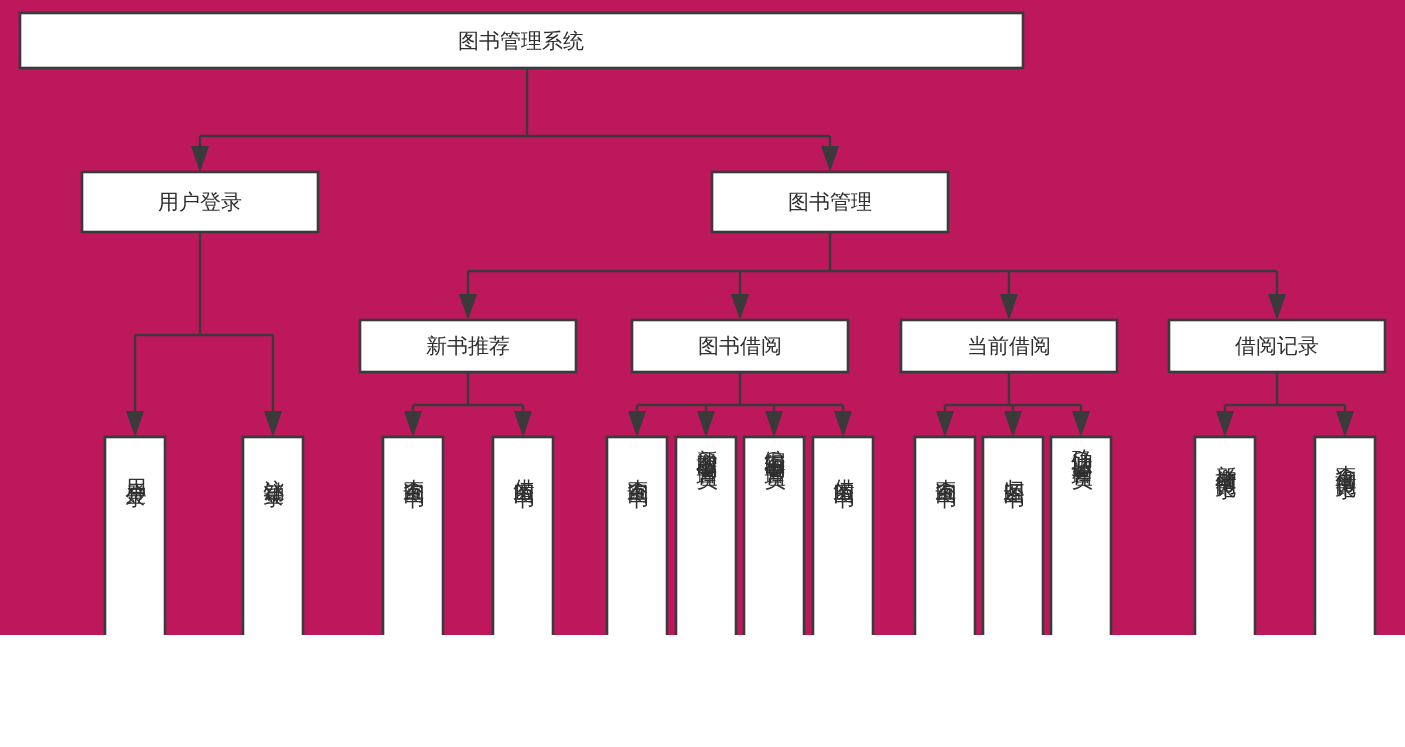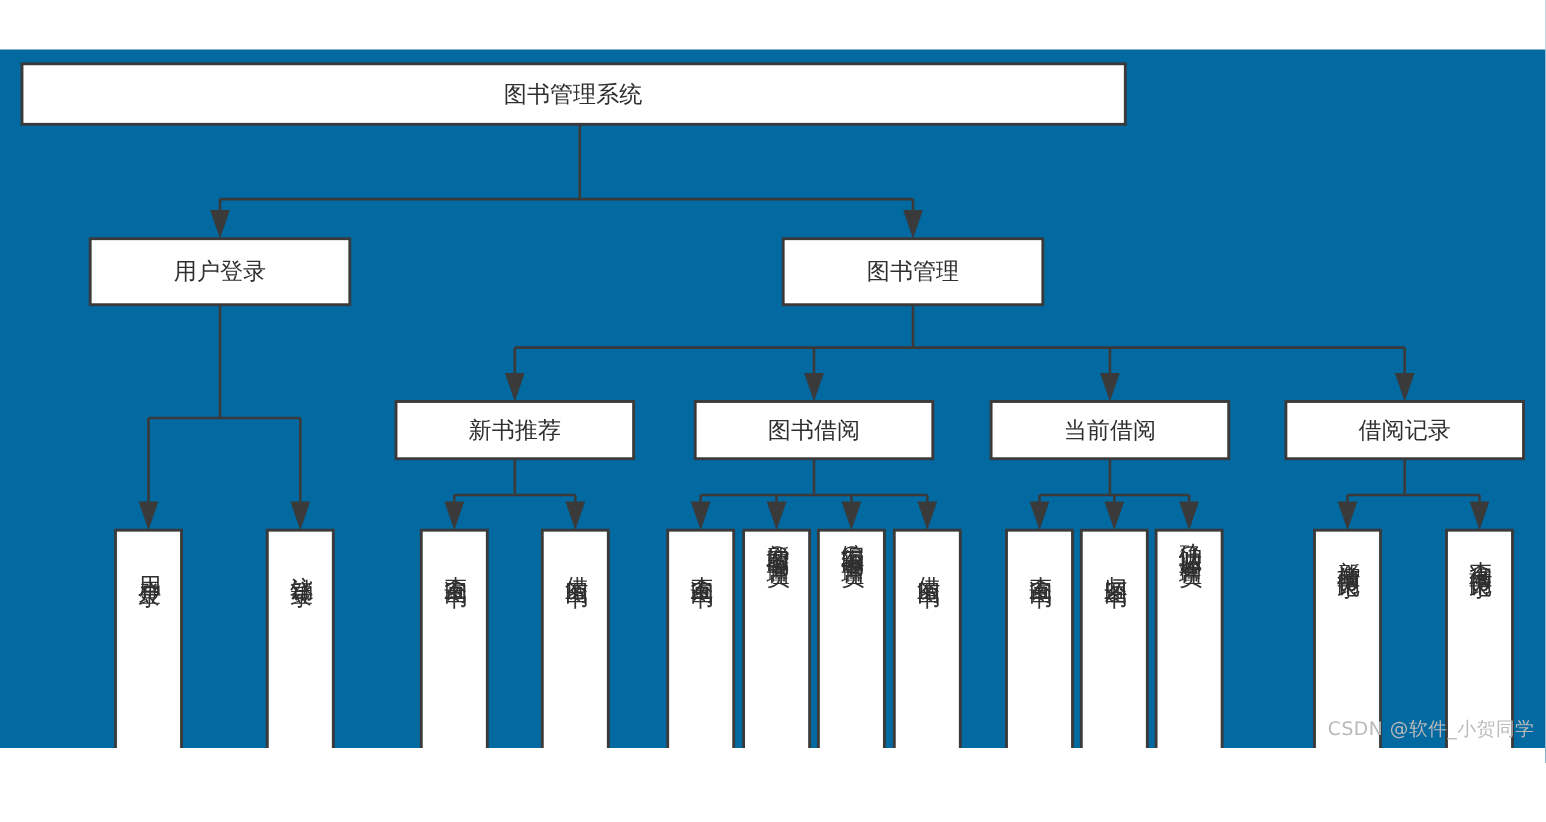--- a/index.html
+++ b/index.html
@@ -8,23 +8,22 @@
     padding: 0;
     background: #ffffff;
   }
   body {
     font-family: "DejaVu Sans", "Liberation Sans", sans-serif;
   }
   #diagram-root {
     position: relative;
     width: 1405px;
     height: 635px;
-    background: #0369a1;
+    background: #be185d;
     overflow: hidden;
-    margin-top: 45px;
   }
   svg.flow {
     position: absolute;
     top: 0;
     left: 0;
     width: 1405px;
     height: 747px;
   }
   .box-rect {
     fill: #ffffff;
@@ -231,15 +230,14 @@
       <text class="node-label vertical" x="1225" y="457">新增借阅记录</text>
     </g>
 
     <g>
       <rect class="box-rect" x="1315" y="437" width="60" height="298"></rect>
       <text class="node-label vertical" x="1345" y="457">查询借阅记录</text>
     </g>
 
   </svg>
 
-  <div class="watermark">CSDN @软件_小贺同学</div>
 
 </div>
 
 </body></html>

